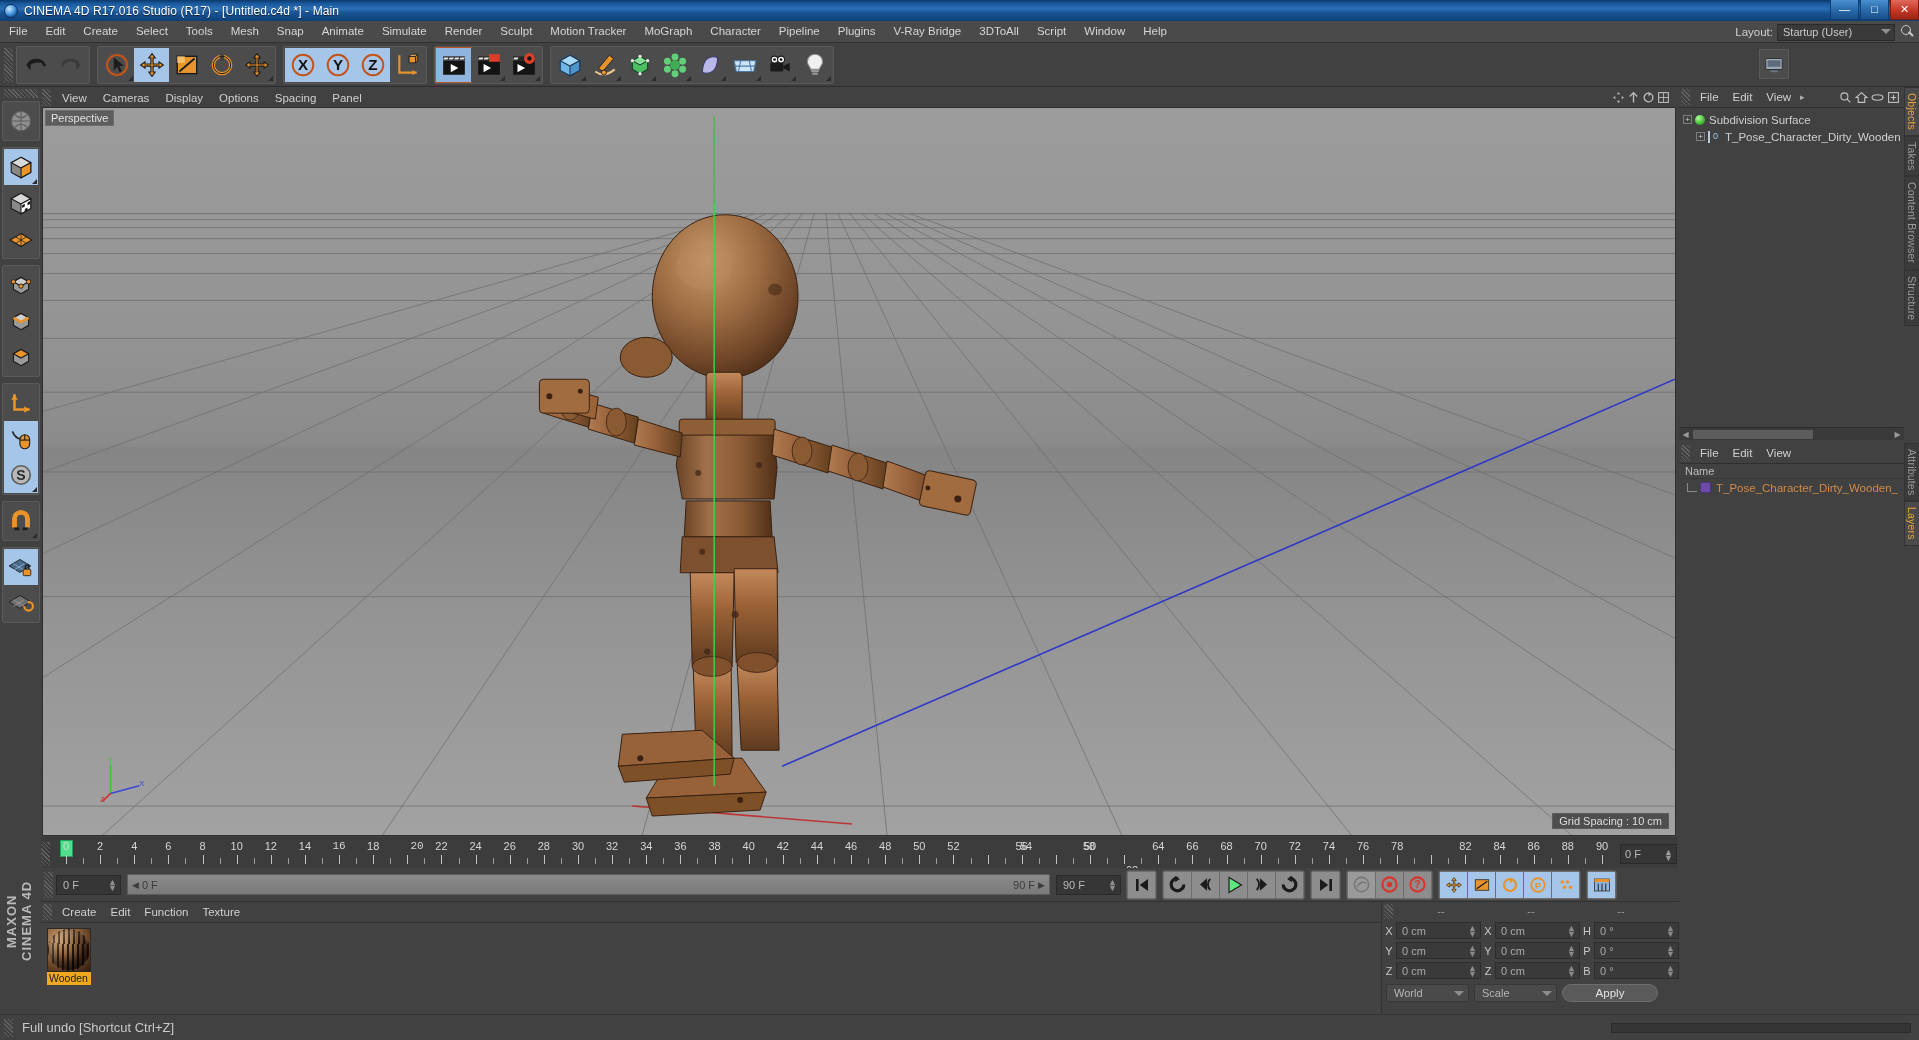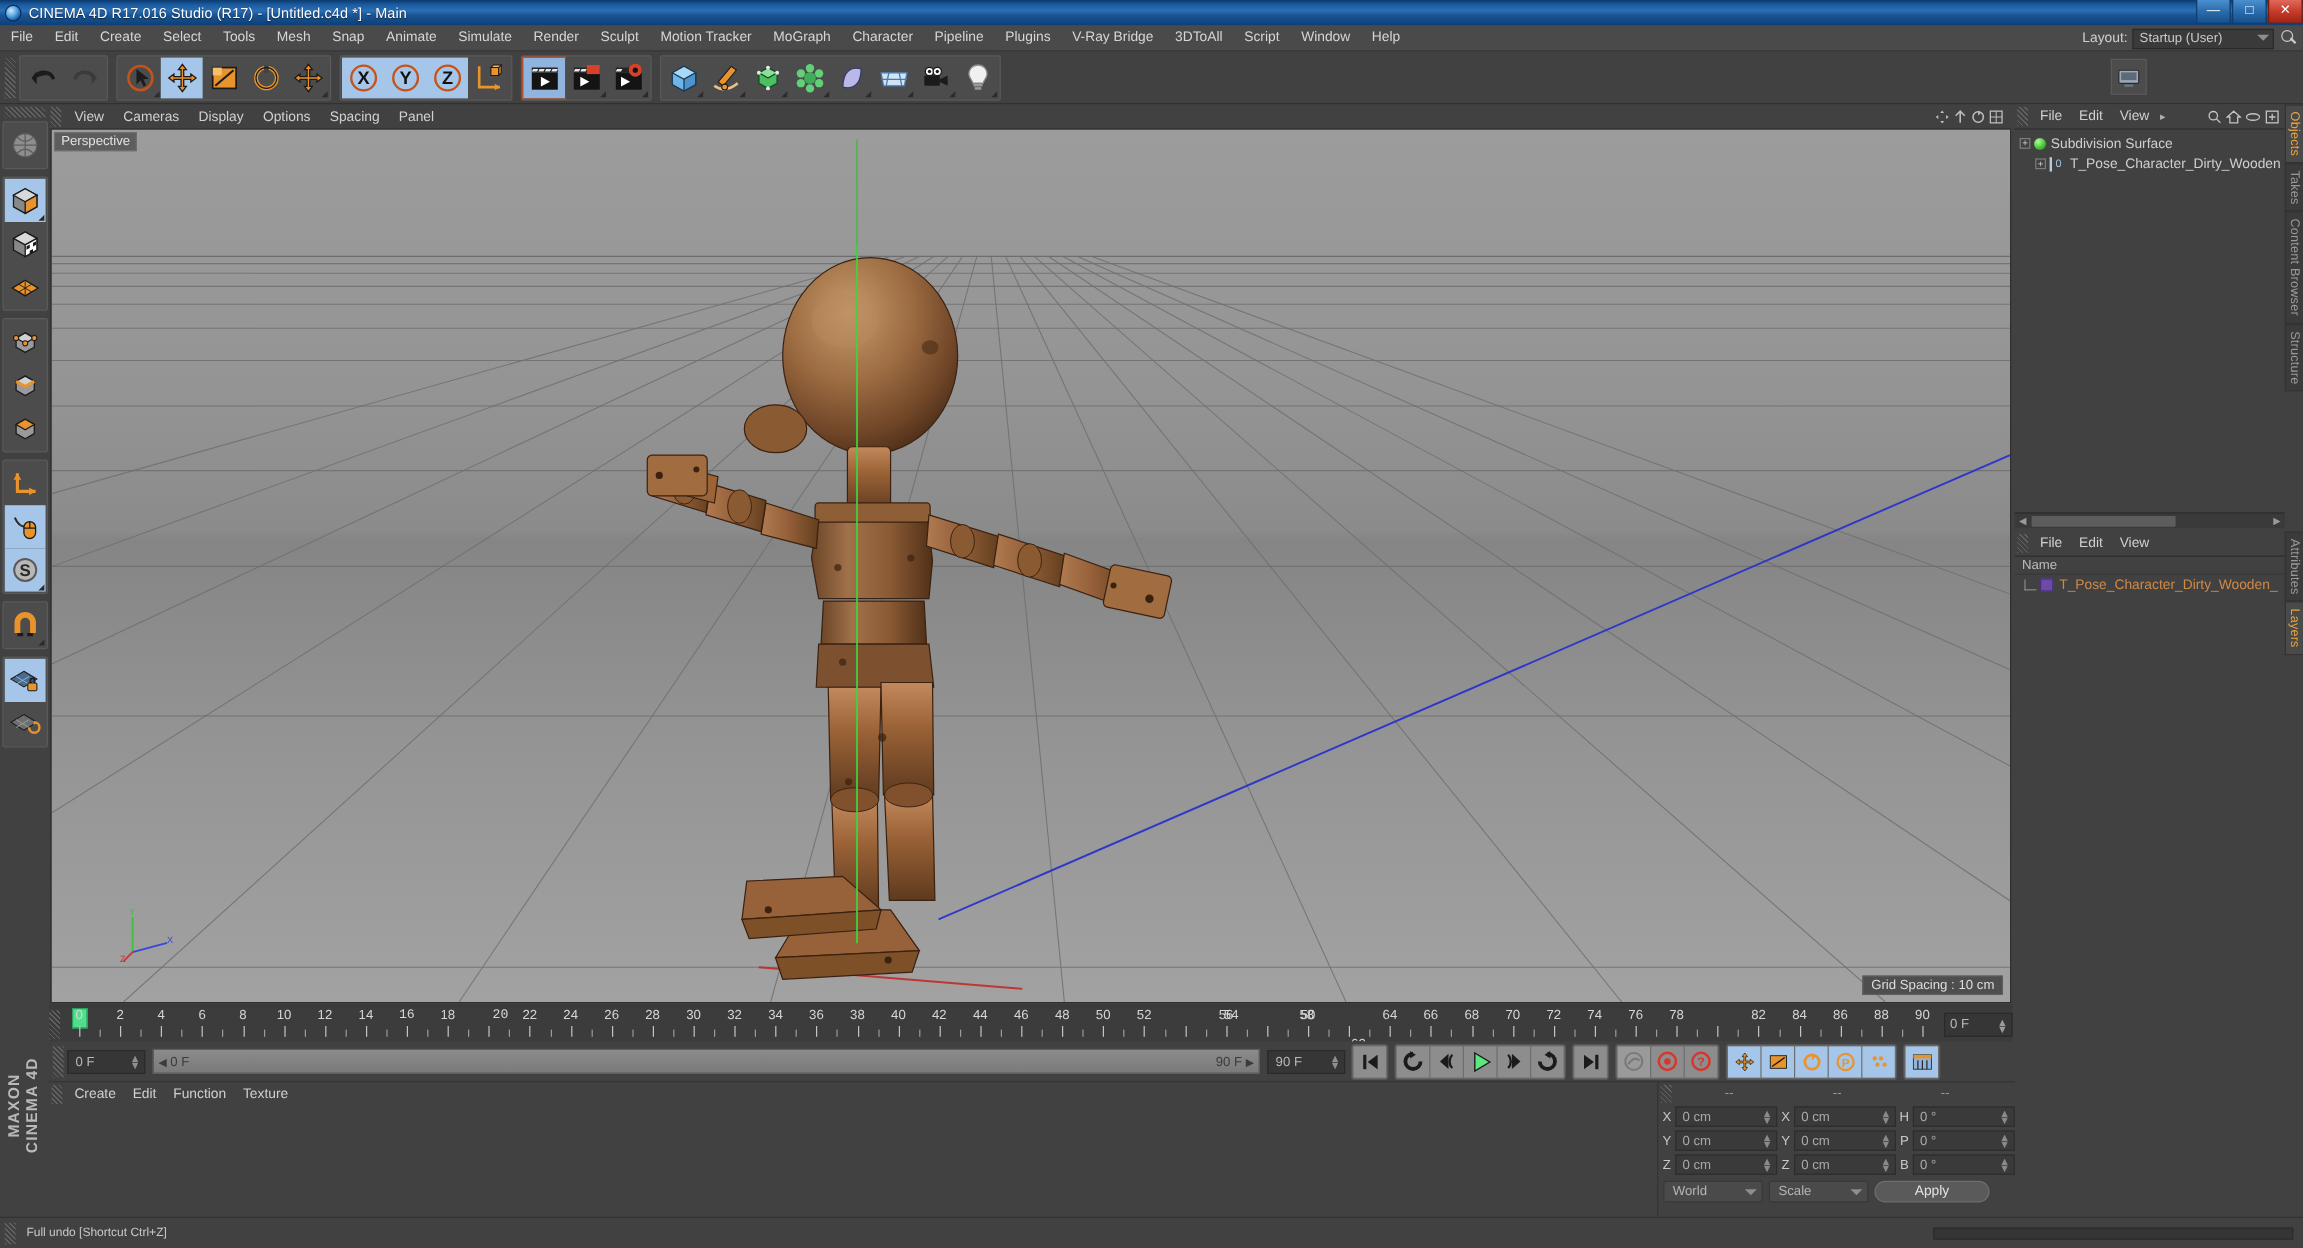--- a/index.html
+++ b/index.html
@@ -302,21 +302,21 @@
   .capply {
     width: 96px; height: 18px; background: #5a5a5a; border: 1px solid #6d6d6d; border-radius: 9px;
     color: #e3e3e3; font-size: 11.5px; display: flex; align-items: center; justify-content: center;
   }
 
   
   #statusbar {
     position: absolute; left: 0; bottom: 0; width: 1919px; height: 26px;
     background: #414141; border-top: 1px solid #333; display: flex; align-items: center; padding-left: 4px;
   }
-  #statusbar .st { color: #c9c9c9; font-size: 10px; margin-left: 6px; }
+  #statusbar .st { color: #c9c9c9; font-size: 13px; margin-left: 6px; }
   #statusprog {
     position: absolute; right: 8px; top: 8px; width: 300px; height: 10px;
     background: #353535; border: 1px solid #2b2b2b;
   }
 
   
   #vpscroll { position:absolute; left:41px; top:837px; width:1636px; height:3px; background:#3a3a3a;}
 </style>
 </head>
 <body>
@@ -1255,20 +1255,31 @@
 <div id="matmgr">
   <div class="pnl-hdr">
     <div class="grip" style="height:16px"></div>
     <div id="matmenu-items" style="display:flex;align-items:center;">
         <div class="mi">Create</div>
         <div class="mi">Edit</div>
         <div class="mi">Function</div>
         <div class="mi">Texture</div>
       </div>
   </div>
+  <div id="matbody">
+    <div id="matitems" style="display:flex;gap:8px;">
+        <div class="matitem">
+          <div class="matthumb">
+            <div class="stripes"></div>
+            <div class="sphere"></div>
+          </div>
+          <div class="matname">Wooden</div>
+        </div>
+      </div>
+  </div>
 </div>
 
 <div id="coords">
   <div class="chdr">
     <div class="grip" style="height:15px"></div>
     <span class="dash" style="width:90px;text-align:center;">--</span>
     <span class="dash" style="width:90px;text-align:center;">--</span>
     <span class="dash" style="width:90px;text-align:center;">--</span>
   </div>
   <div id="coordrows">

